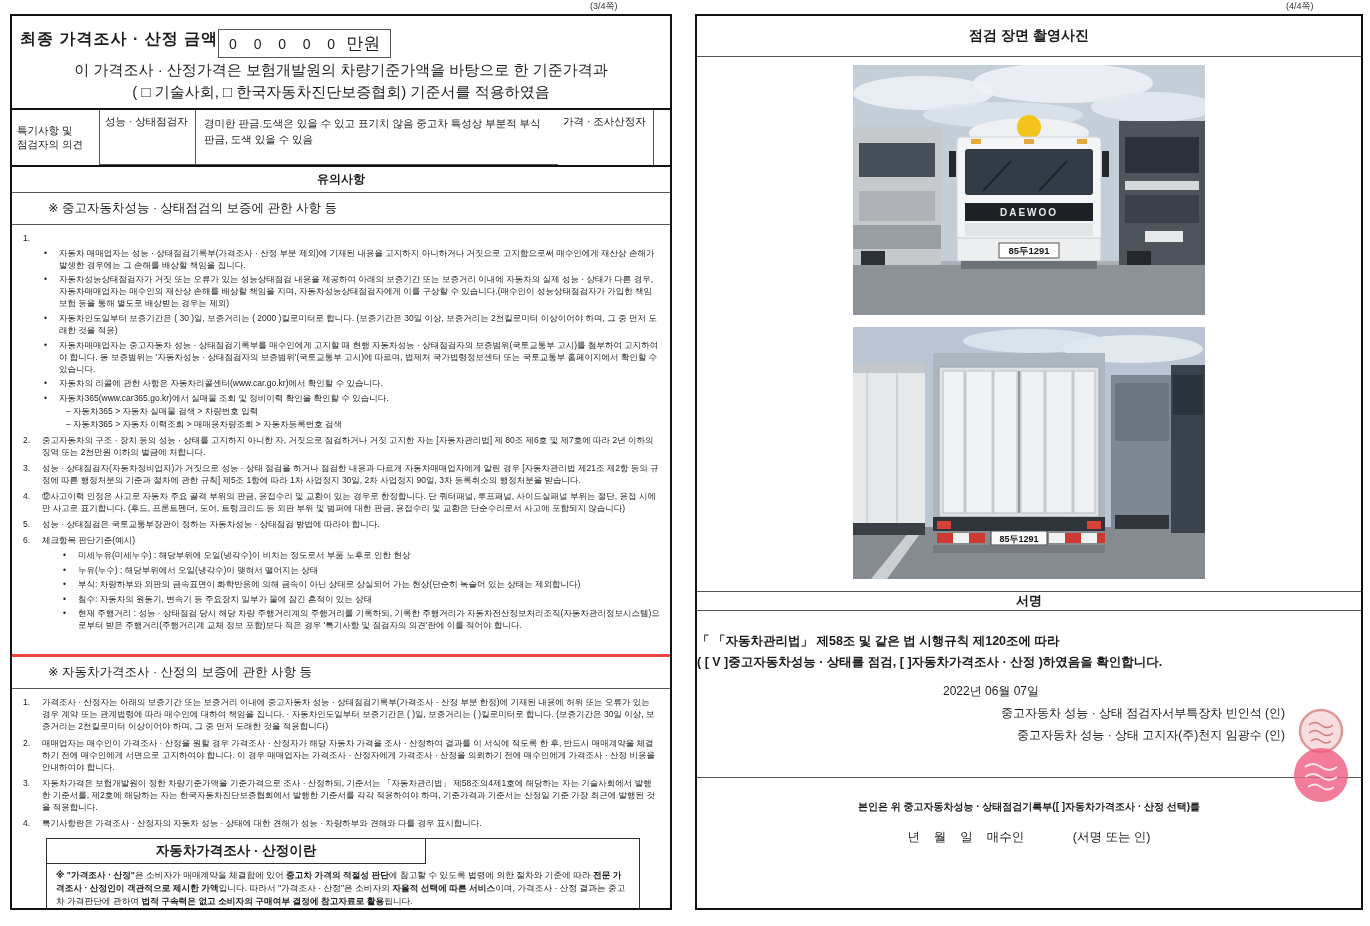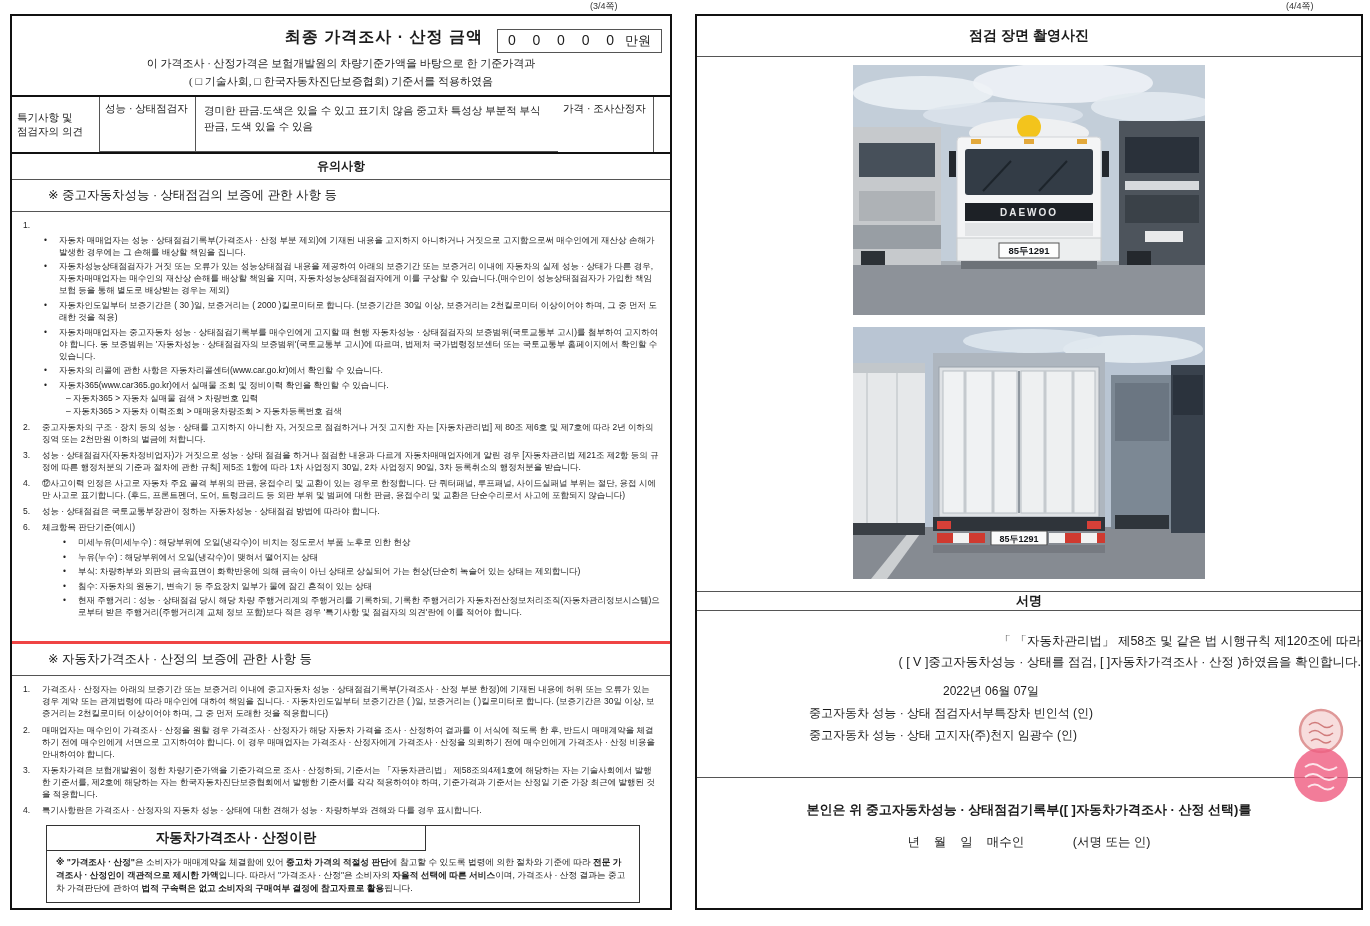--- a/index.html
+++ b/index.html
@@ -8,26 +8,26 @@
   .plabel{position:absolute;top:0;font-size:9px;color:#333;}
   .plabel-left{left:590px;}
   .plabel-right{left:1286px;}
   .page{position:absolute;top:14px;height:896px;border:2px solid #111;background:#fff;
         box-sizing:border-box;overflow:hidden;}
   .page-left{left:10px;width:662px;}
   .page-right{left:695px;width:668px;}
 
   
   .hdr{padding:5px 8px 6px;border-bottom:2px solid #111;text-align:center;}
-  .hdr-title-row{display:flex;justify-content:flex-end;align-items:center;gap:14px;}
+  .hdr-title-row{display:flex;justify-content:flex-start;align-items:center;}
   .hdr-title{font-weight:bold;font-size:16px;letter-spacing:1px;}
   .amount-box{border:1.5px solid #555;padding:2px 10px;display:inline-flex;gap:8px;align-items:baseline;margin-top:8px;}
   .amount-digits{white-space:pre;letter-spacing:3px;font-size:14px;}
-  .amount-unit{font-size:13px;font-family:Liberation Serif, serif;}
-  .hdr-sub{font-size:11px;margin-top:3px;font-family:Liberation Serif, serif;}
+  .amount-unit{font-size:17px;font-family:Liberation Serif, serif;}
+  .hdr-sub{font-size:15px;margin-top:3px;}
 
   
   .op-table{display:flex;border-bottom:2px solid #111;}
   .op-label{width:88px;border-right:1px solid #555;display:flex;flex-direction:column;
             justify-content:center;padding:4px 5px;font-size:10.5px;box-sizing:border-box;}
   .op-rows{flex:1;display:flex;flex-direction:row;}
   .op-row{display:flex;}
   .op-row.first{border-bottom:1px solid #555;min-height:54px;}
   .op-row.second{min-height:46px;}
   .op-sublabel{width:96px;border-right:1px solid #555;padding:5px;font-size:10.5px;box-sizing:border-box;}
@@ -57,29 +57,29 @@
   .info-body{padding:5px 9px 7px;font-size:8.7px;line-height:1.5;}
   .info-body .bd{font-weight:bold;}
 
   
   .photo-hdr{text-align:center;font-weight:bold;font-size:14px;padding:11px 0;border-bottom:1px solid #555;}
   .photo-area{display:flex;flex-direction:column;align-items:center;gap:12px;padding-top:8px;}
   svg.photo{display:block;}
   .sign-hdr{text-align:center;font-weight:bold;font-size:13px;padding:0 0;
             border-top:1px solid #555;border-bottom:1px solid #555;margin-top:12px;}
   .sign-block{position:relative;padding:20px 0 6px;}
-  .stmt{text-align:right;font-weight:normal;font-size:12.5px;line-height:1.7;}
+  .stmt{text-align:left;font-weight:bold;font-size:12.5px;line-height:1.7;}
   .sign-date{text-align:center;font-size:12px;margin:9px 76px 3px 0;}
-  .signer-row{display:flex;justify-content:flex-start;padding:1.5px 76px 1.5px 112px;
+  .signer-row{display:flex;justify-content:flex-end;padding:1.5px 76px 1.5px 112px;
               font-size:12px;line-height:1.6;}
   .seal{position:absolute;}
   .seal-1{right:16px;top:96px;}
   .seal-2{right:10px;top:134px;}
   .confirm-block{border-top:1px solid #555;margin-top:24px;padding-top:20px;}
-  .confirm-line{text-align:center;font-weight:bold;font-size:13px;line-height:1.8;}
+  .confirm-line{text-align:center;font-weight:bold;font-size:10px;line-height:1.8;}
   .buyer-line{text-align:center;font-size:12.5px;margin-top:13px;white-space:pre;}
 </style>
 </head>
 <body>
 
 <span class="plabel plabel-left">(3/4쪽)</span>
 <span class="plabel plabel-right">(4/4쪽)</span>
 
 <div class="page page-left">
 

